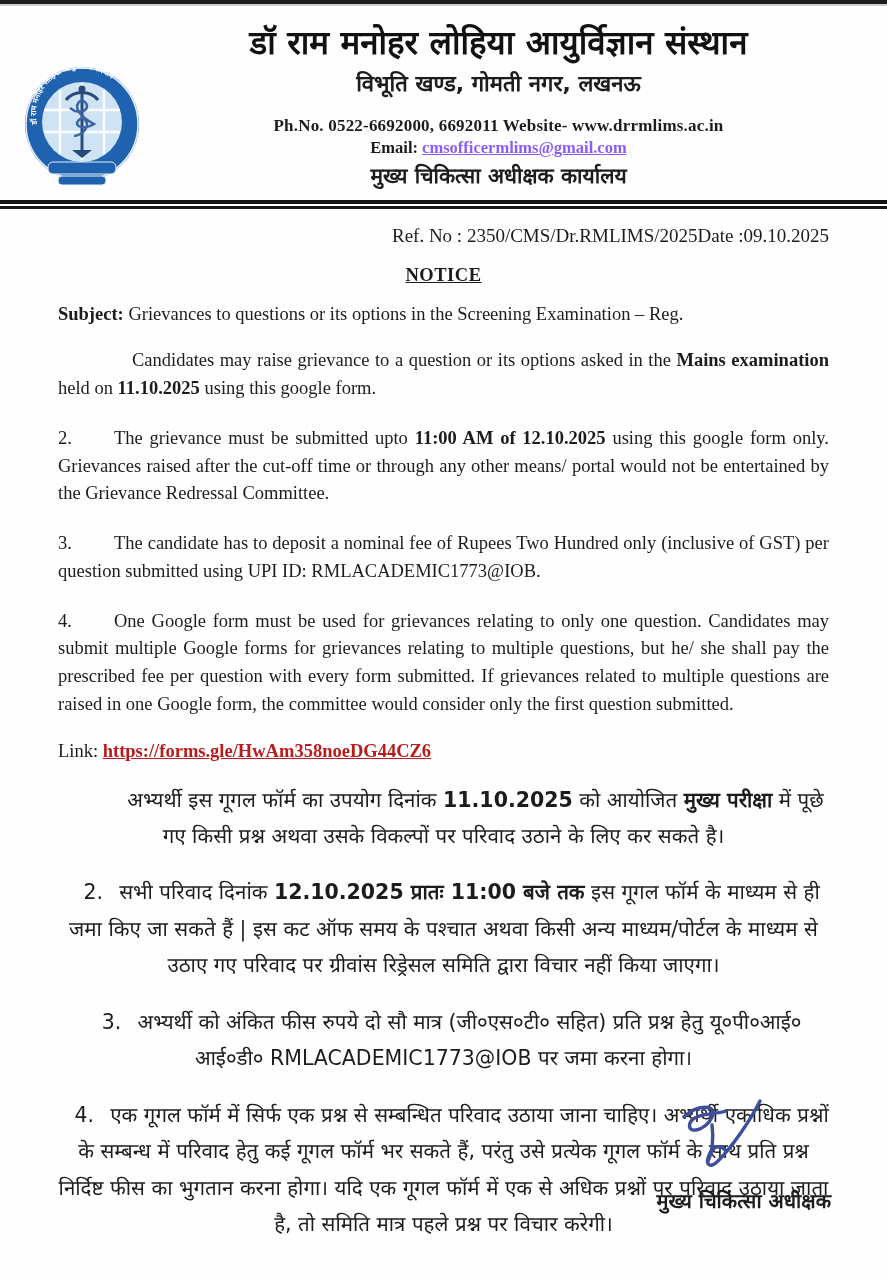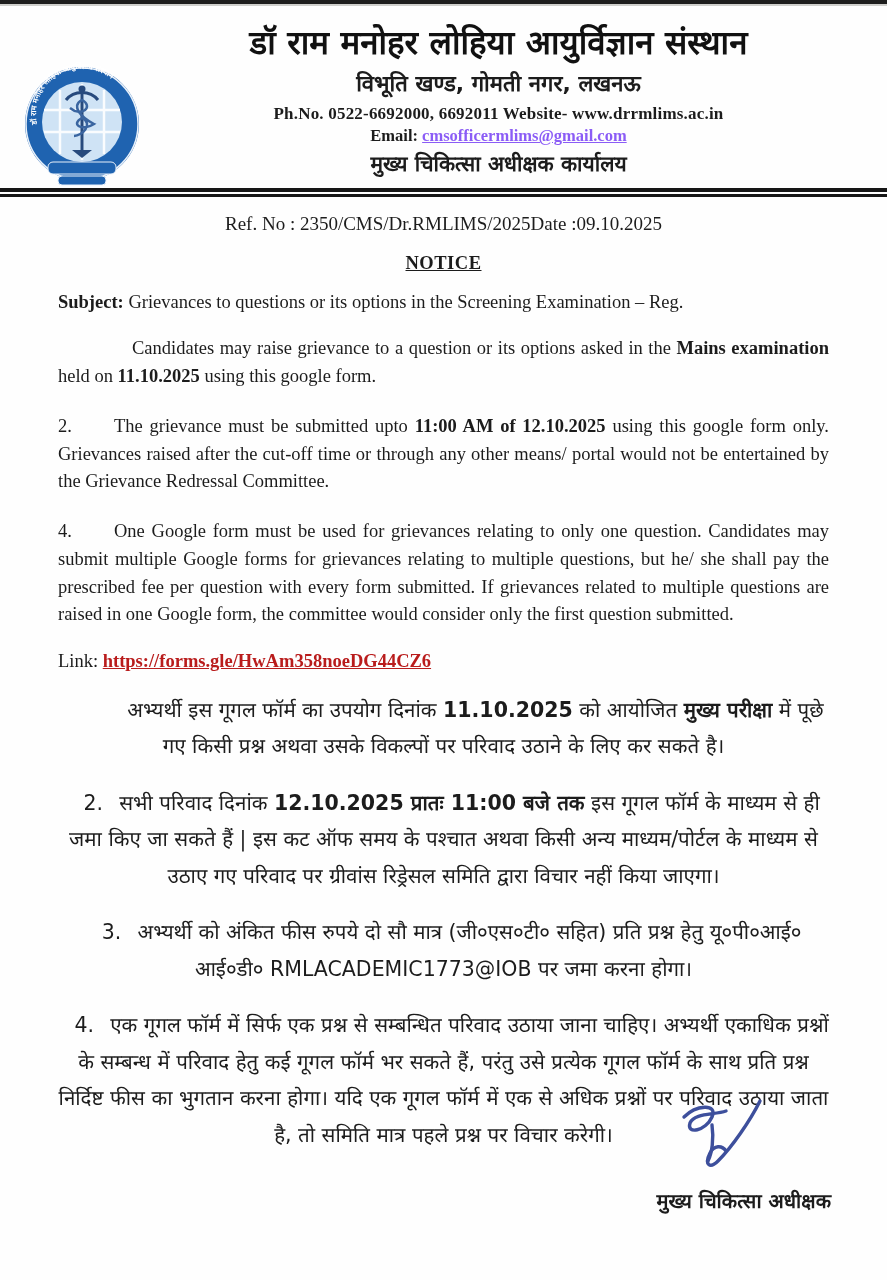--- a/index.html
+++ b/index.html
@@ -42,21 +42,21 @@
   }
   .inst-addr {
     font-size: 22px;
     font-weight: bold;
     margin-top: 4px;
     font-family: "DejaVu Sans", sans-serif;
   }
   .inst-phone {
     font-size: 17px;
     font-weight: bold;
-    margin-top: 7px;
+    margin-top: 19px;
     letter-spacing: 0.2px;
   }
   .inst-email {
     font-size: 16.5px;
     font-weight: bold;
     margin-top: 2px;
   }
   .inst-email a {
     color: #8b5cf6;
     text-decoration: underline;
@@ -72,21 +72,21 @@
     height: 9px;
     border-top: 4px solid #161616;
     border-bottom: 3px solid #161616;
     background: #fefefe;
   }
 
   
   .content { padding: 12px 58px 0 58px; }
   .ref-row {
     display: flex;
-    justify-content: center;
+    justify-content: flex-end;
     font-size: 19px;
     margin-top: 4px;
   }
   .notice-heading {
     text-align: center;
     font-size: 18.5px;
     font-weight: bold;
     text-decoration: underline;
     letter-spacing: 0.5px;
     margin-top: 18px;
@@ -208,20 +208,21 @@
     </div>
 
     <div class="notice-heading">NOTICE</div>
 
     <div class="subject-line">
       <span class="lbl">Subject:</span><span> Grievances to questions or its options in the Screening Examination – Reg.</span>
     </div>
 
     <p class="body-para first"><span>Candidates may raise grievance to a question or its options asked in the </span><span style="font-weight: bold;">Mains examination</span><span> held on </span><span style="font-weight: bold;">11.10.2025</span><span> using this google form.</span></p>
     <p class="body-para"><span class="para-num">2.</span><span><span>The grievance must be submitted upto </span><span style="font-weight: bold;">11:00 AM of 12.10.2025</span><span> using this google form only. Grievances raised after the cut-off time or through any other means/ portal would not be entertained by the Grievance Redressal Committee.</span></span></p>
+    <p class="body-para"><span class="para-num">3.</span><span><span>The candidate has to deposit a nominal fee of Rupees Two Hundred only (inclusive of GST) per question submitted using UPI ID: RMLACADEMIC1773@IOB.</span></span></p>
     <p class="body-para"><span class="para-num">4.</span><span><span>One Google form must be used for grievances relating to only one question. Candidates may submit multiple Google forms for grievances relating to multiple questions, but he/ she shall pay the prescribed fee per question with every form submitted. If grievances related to multiple questions are raised in one Google form, the committee would consider only the first question submitted.</span></span></p>
 
     <div class="link-line">
       <span>Link: </span><a href="#">https://forms.gle/HwAm358noeDG44CZ6</a>
     </div>
 
 
     <p class="hindi-para first"><span>अभ्यर्थी इस गूगल फॉर्म का उपयोग दिनांक </span><span style="font-weight: bold;">11.10.2025</span><span> को आयोजित </span><span style="font-weight: bold;">मुख्य परीक्षा</span><span> में पूछे गए किसी प्रश्न अथवा उसके विकल्पों पर परिवाद उठाने के लिए कर सकते है।</span></p>
     <p class="hindi-para"><span class="para-num">2.</span><span><span>सभी परिवाद दिनांक </span><span style="font-weight: bold;">12.10.2025 प्रातः 11:00 बजे तक</span><span> इस गूगल फॉर्म के माध्यम से ही जमा किए जा सकते हैं | इस कट ऑफ समय के पश्चात अथवा किसी अन्य माध्यम/पोर्टल के माध्यम से उठाए गए परिवाद पर ग्रीवांस रिड्रेसल समिति द्वारा विचार नहीं किया जाएगा।</span></span></p>
     <p class="hindi-para"><span class="para-num">3.</span><span><span>अभ्यर्थी को अंकित फीस रुपये दो सौ मात्र (जी०एस०टी० सहित) प्रति प्रश्न हेतु यू०पी०आई० आई०डी० RMLACADEMIC1773@IOB पर जमा करना होगा।</span></span></p>

